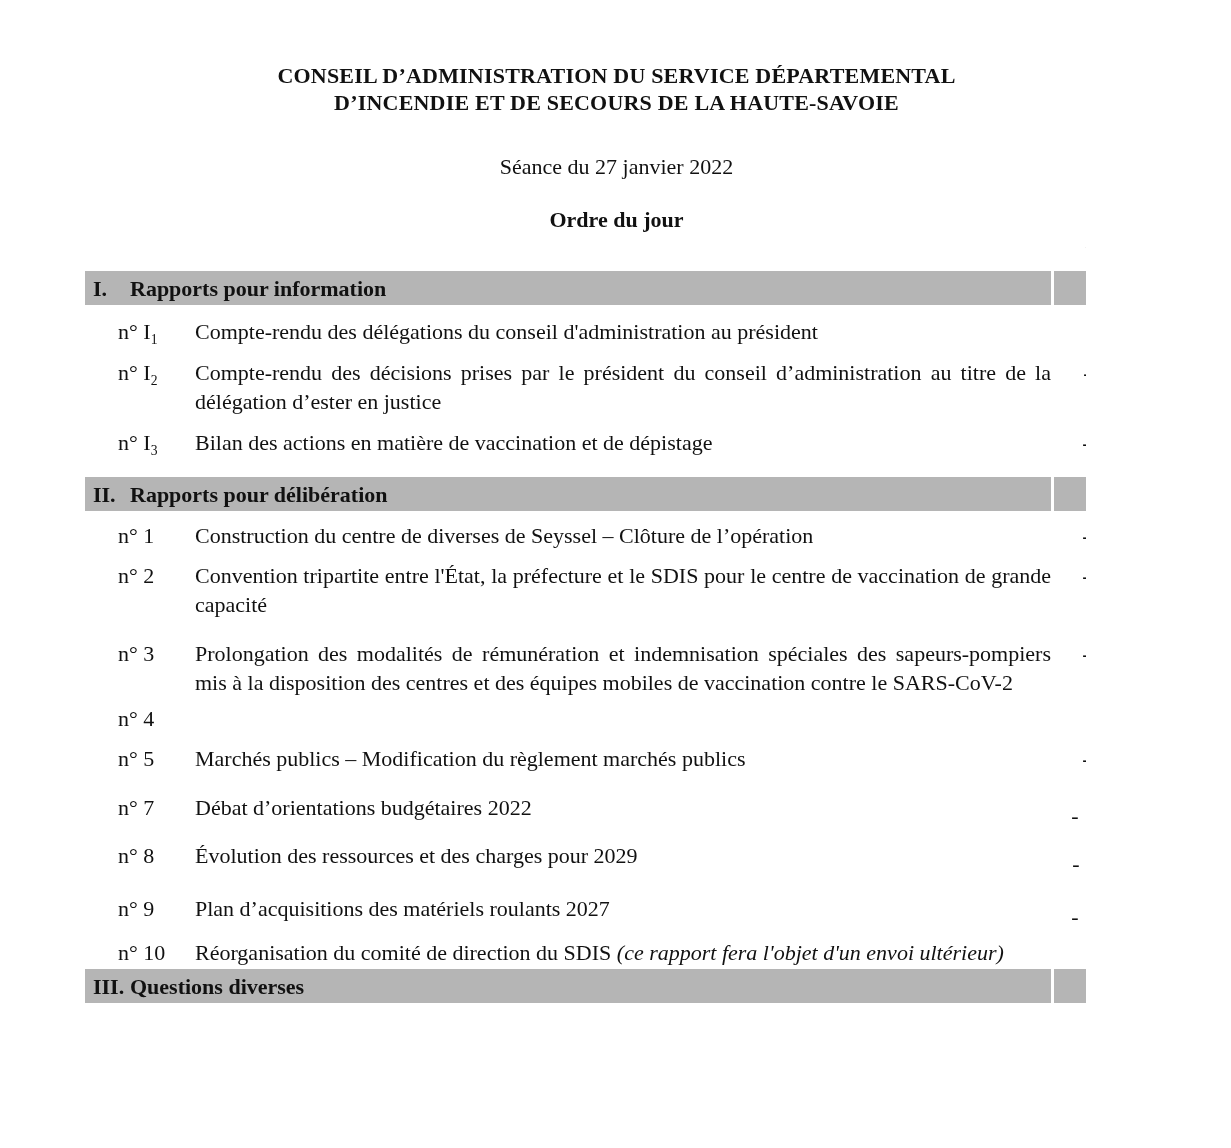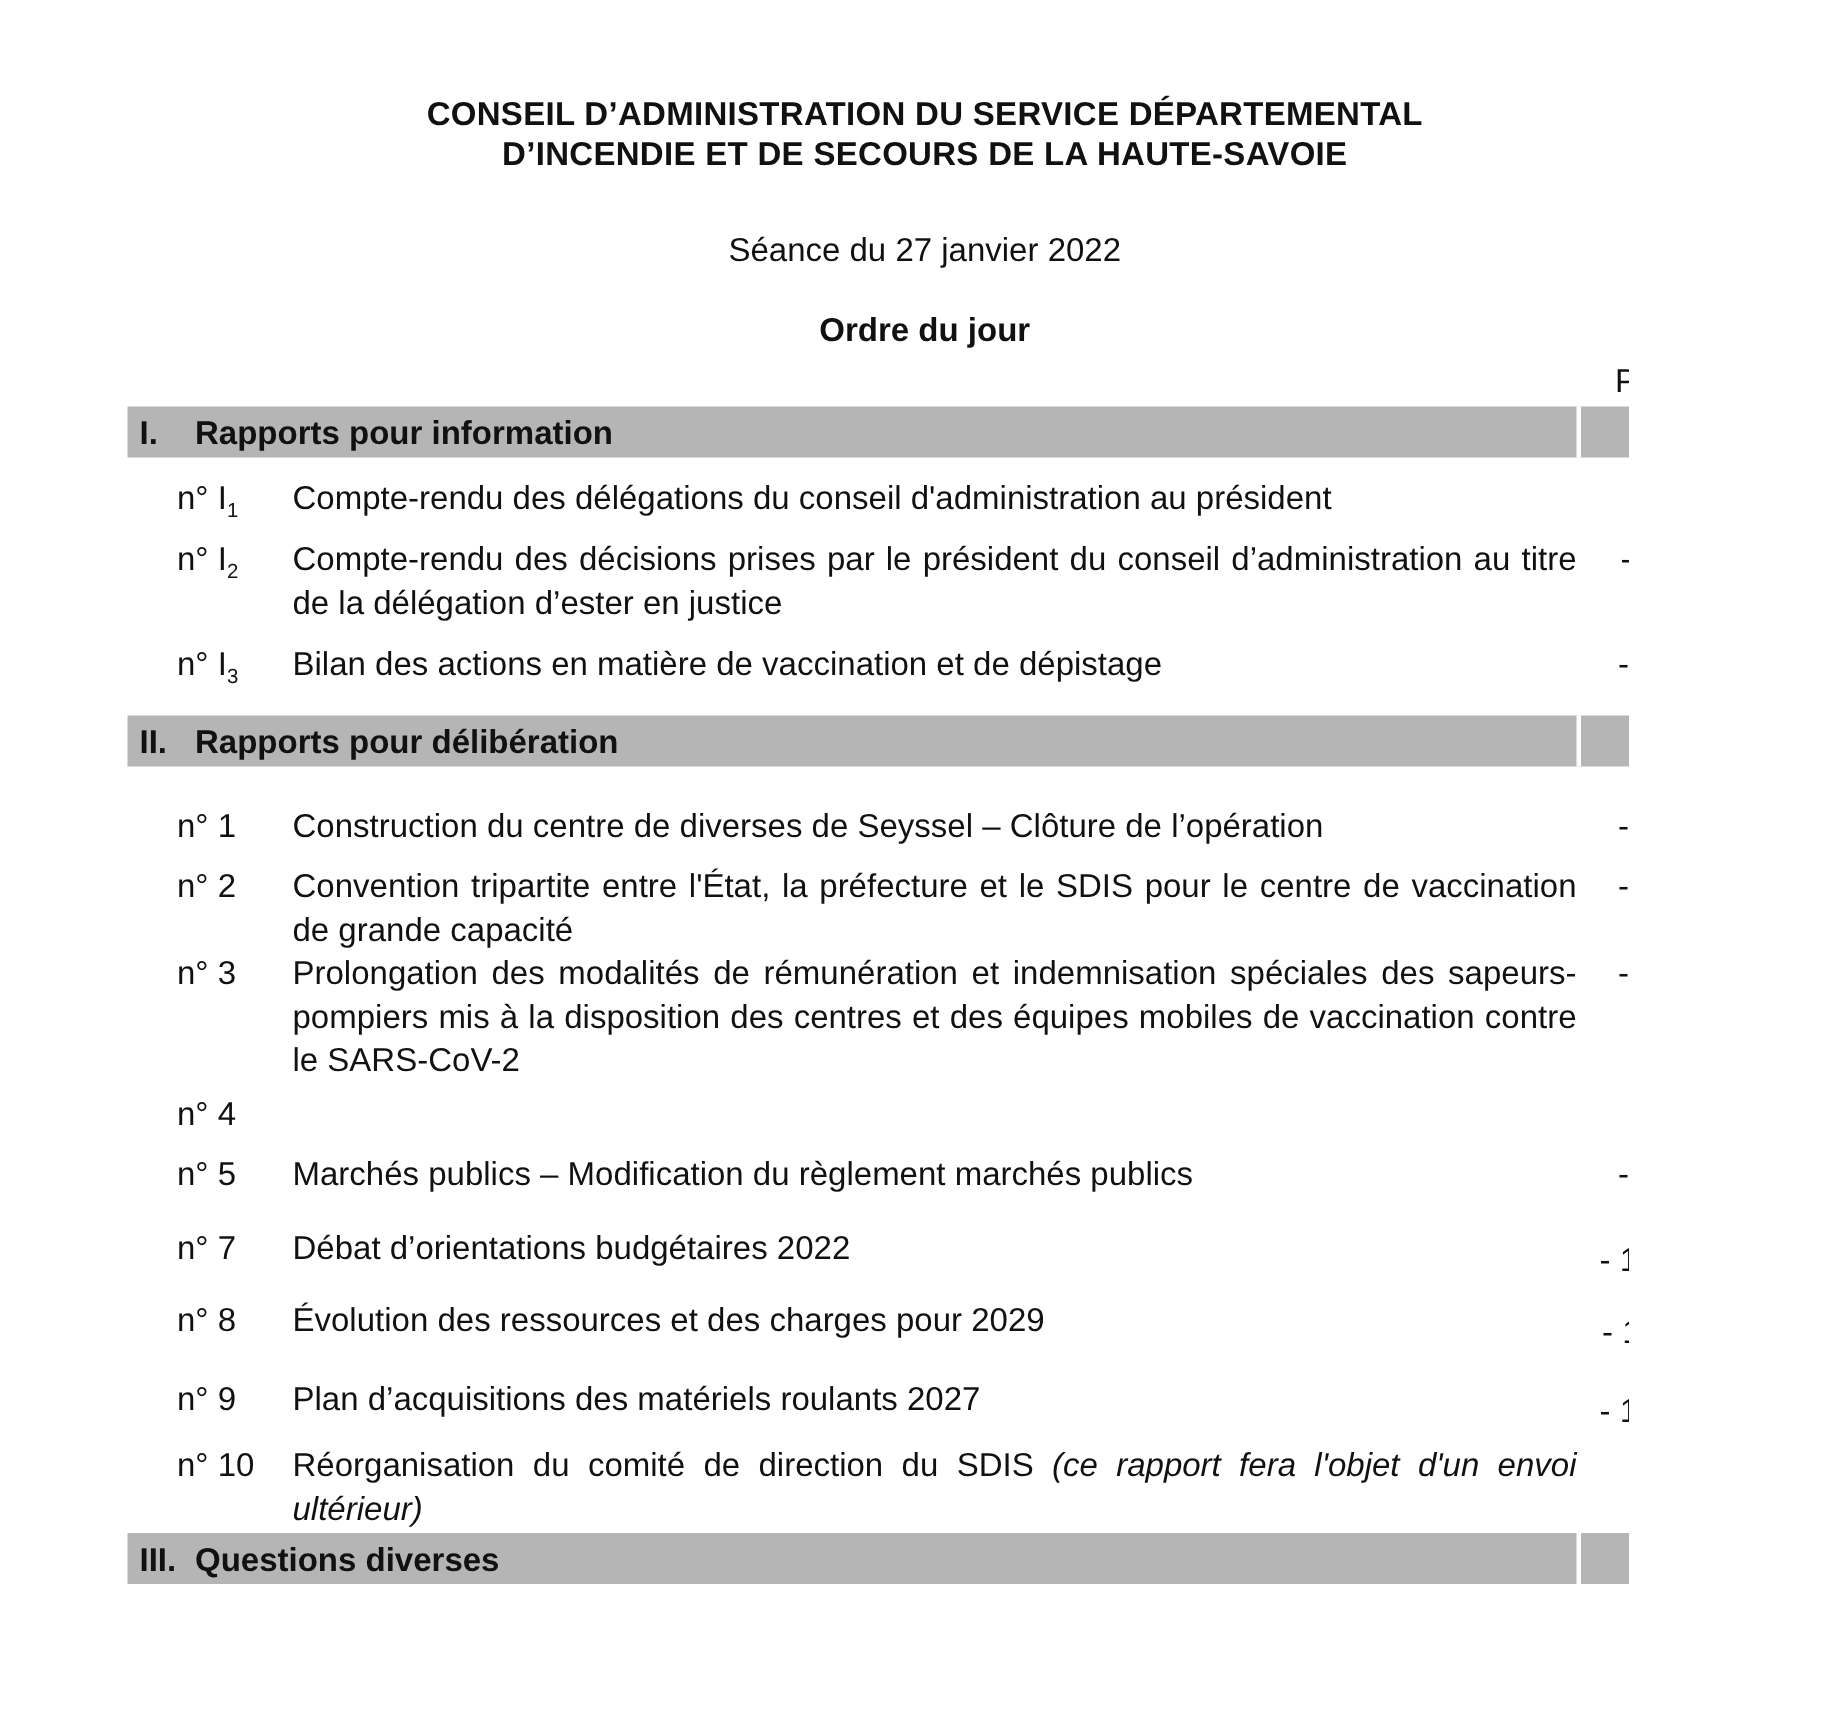--- a/index.html
+++ b/index.html
@@ -8,21 +8,21 @@
     --page-bg:#ffffff;
   }
   *{box-sizing:border-box;}
   html,body{margin:0;padding:0;background:#ffffff;}
   .page{
     position:relative;
     width:1086px;
     height:1148px;
     background:var(--page-bg);
     color:var(--text);
-    font-family:Liberation Sans, sans-serif;
+    font-family:Liberation Serif, serif;
     font-size:22px;
     line-height:29px;
     overflow:hidden;
   }
   .content{width:1063px;margin-left:85px;}
   .doc-title{
     padding-top:62px;
     text-align:center;
     font-weight:bold;
     font-size:22px;
@@ -54,22 +54,22 @@
     grid-template-columns:110px 856px 97px;
     align-items:start;
   }
   .num{padding-left:33px;white-space:nowrap;}
   .num sub{font-size:0.62em;line-height:0;}
   .txt{margin:0;text-align:justify;}
   .txt .it{font-style:italic;}
   .pg{text-align:right;padding-right:18px;white-space:nowrap;}
   .pg-low{margin-top:8px;}
   .m2{margin-top:2px}.m3{margin-top:3px}.m4{margin-top:20px}
-  .m7{margin-top:7px}.m8{margin-top:0}.m11{margin-top:11px}
-  .m12{margin-top:12px}.m13{margin-top:25px}.m16{margin-top:16px}
+  .m7{margin-top:7px}.m8{margin-top:20px}.m11{margin-top:11px}
+  .m12{margin-top:12px}.m13{margin-top:10px}.m16{margin-top:16px}
 </style>
 </head>
 <body>
 
 <div class="page">
   <div class="content">
 
     <div class="doc-title">
       <div>CONSEIL D’ADMINISTRATION DU SERVICE DÉPARTEMENTAL</div>
       <div>D’INCENDIE ET DE SECOURS DE LA HAUTE-SAVOIE</div>

